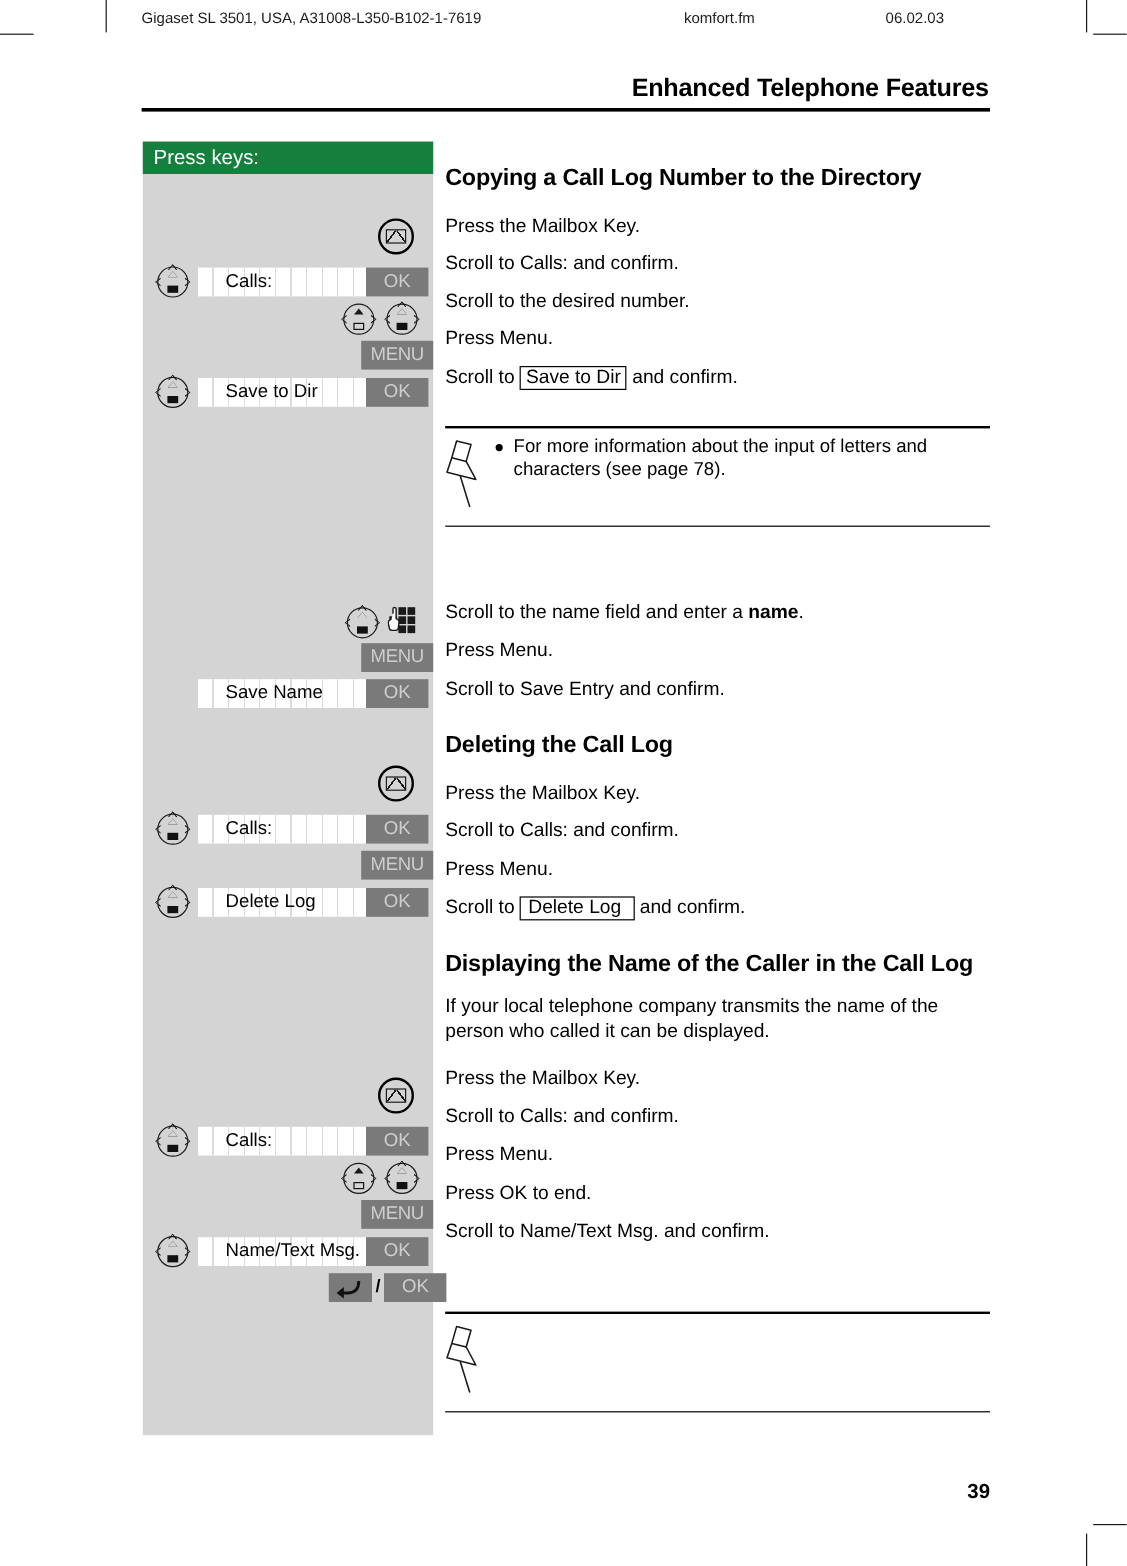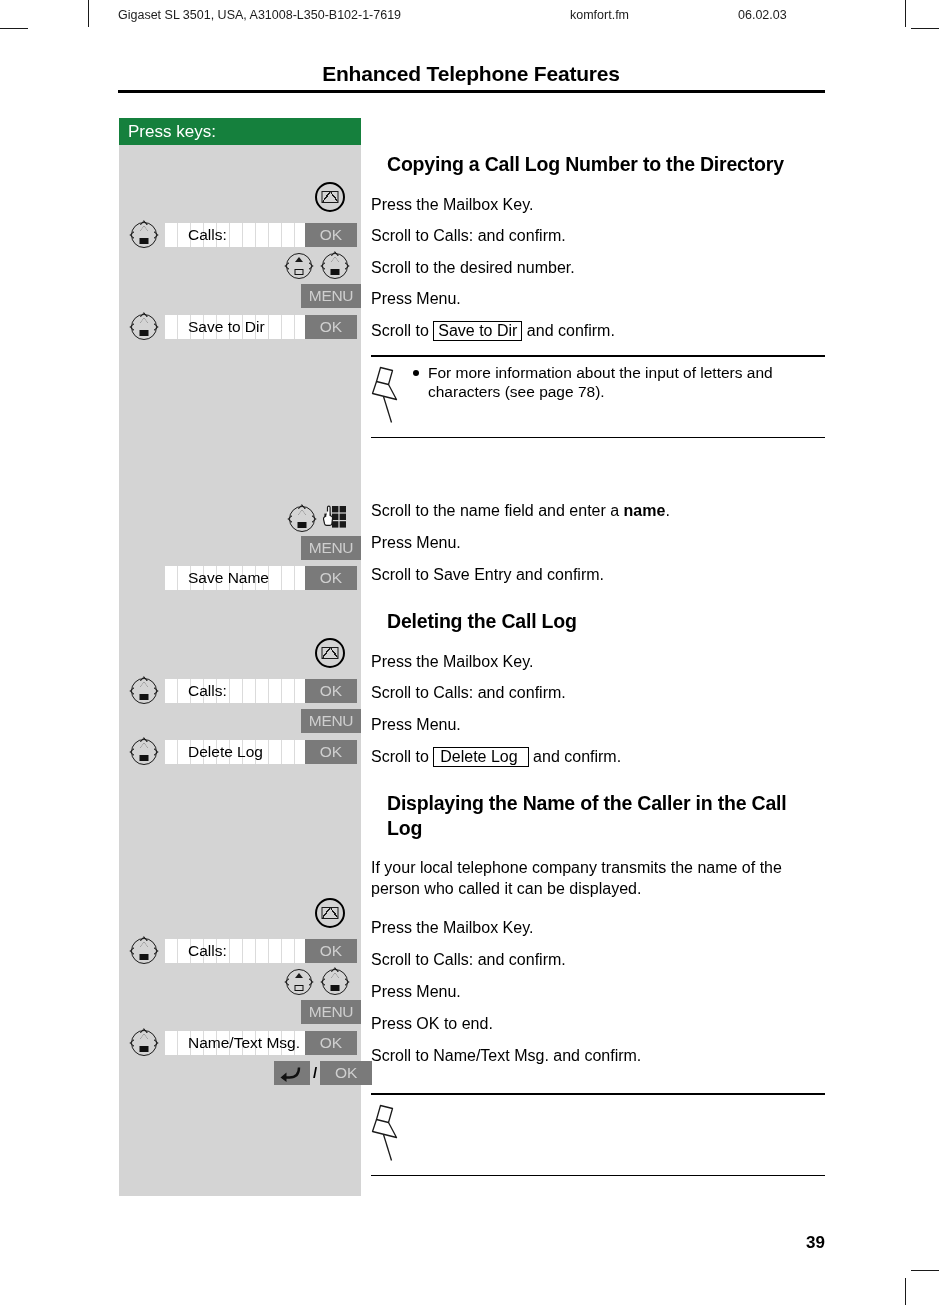--- a/index.html
+++ b/index.html
@@ -33,21 +33,21 @@
   }
   .page-header .doc-id { position: absolute; left: 0; top: 0; white-space: nowrap; }
   .page-header .file-name { position: absolute; left: 452px; top: 0; white-space: nowrap; }
   .page-header .doc-date { position: absolute; left: 620px; top: 0; white-space: nowrap; }
 
   .chapter-title {
     position: absolute;
     left: 118px;
     top: 62px;
     width: 706px;
-    text-align: center;
+    text-align: right;
     font-size: 21px;
     font-weight: bold;
     letter-spacing: -0.2px;
     color: #000;
   }
   .chapter-rule {
     position: absolute;
     left: 118px;
     top: 90px;
     width: 707px;
@@ -239,21 +239,21 @@
     line-height: 24px;
     padding: 0 3px;
     color: #000;
     font-weight: bold;
   }
 
   
   h2.sect {
     font-size: 19.5px;
     font-weight: bold;
-    margin: 16px;
+    margin: 0;
     letter-spacing: -0.2px;
     line-height: 25px;
   }
   p.step, p.para {
     font-size: 16px;
     margin: 0;
     line-height: 21px;
   }
   .boxed {
     border: 1.2px solid #000;

